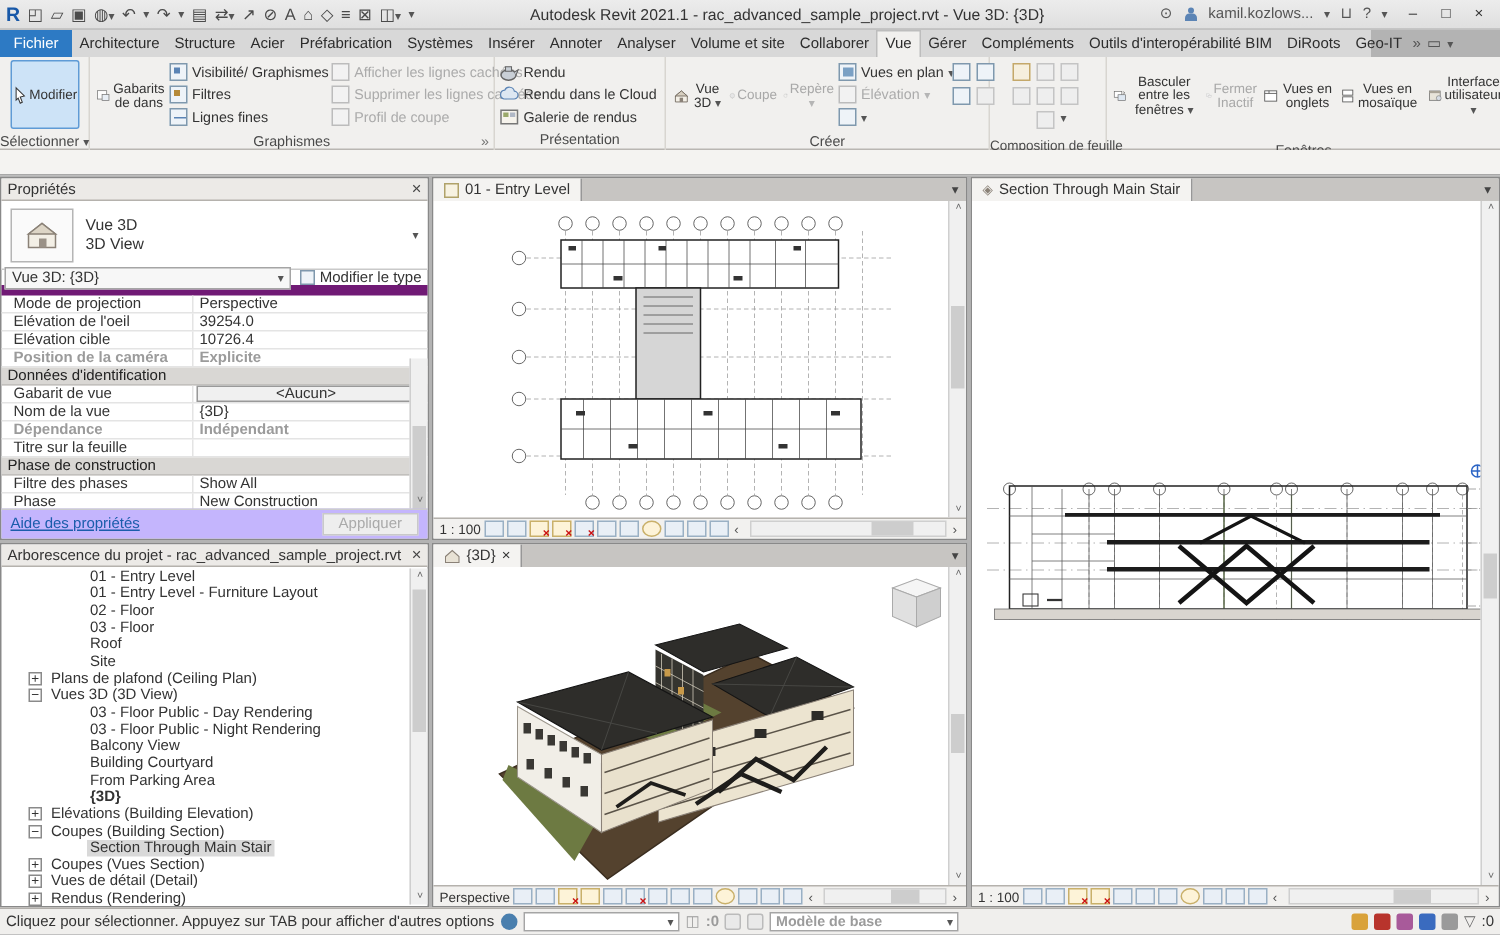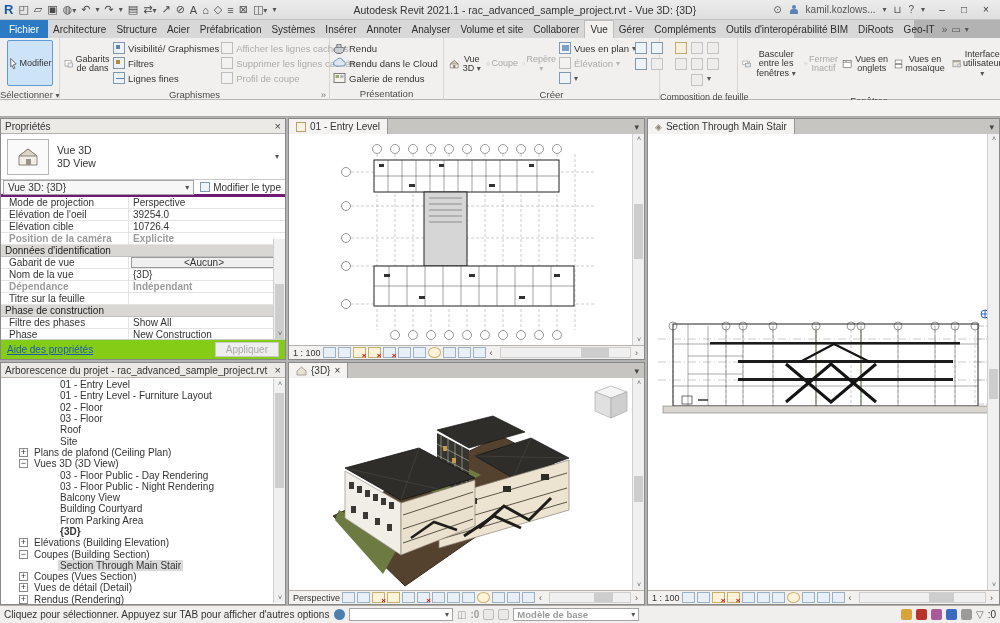--- a/index.html
+++ b/index.html
@@ -66,32 +66,32 @@
   .vscroll { position:absolute; right:0; width:12px; background:#f0f0f0; border-left:1px solid #cfcfcf; }
   .vthumb { position:absolute; left:1px; width:9px; background:#cdcdcd; }
   .varrow { position:absolute; left:0; width:12px; height:10px; font-size:7px; color:#666; text-align:center; line-height:10px; }
 
   
   #properties { left:0; top:118px; width:286px; height:242px; background:#fff; border:1px solid #898989; }
   .typesel { height:46px; display:flex; align-items:center; gap:8px; padding:4px 6px; border-bottom:1px solid #c9c9c9; background:#fff; }
   .thumb { width:42px; height:36px; border:1px solid #b5b5b5; background:#fafafa; display:flex; align-items:center; justify-content:center; }
   .typetext { font-size:10.5px; line-height:13px; }
   .typesel .dd { margin-left:auto; }
-  .selrow { height:17px; display:flex; align-items:center; font-size:10px; border-bottom:3px solid #701a75;text-align:center; }
+  .selrow { height:17px; display:flex; align-items:center; font-size:10px; border-bottom:7px solid #701a75;text-align:center; }
   .typecombo { flex:1; height:15px; margin:0 2px; border:1px solid #a5a5a5; background:#f7f7f7; display:flex; align-items:center; padding:0 4px; }
   .typecombo .dd { margin-left:auto; }
   .edittype { display:flex; align-items:center; gap:3px; padding:0 4px; white-space:nowrap; }
   .pgrid { font-size:10px; }
   .prow { height:12px; display:flex; border-bottom:1px solid #e4e4e4; align-items:center; }
   .prow .pl { width:128px; padding-left:8px; border-right:1px solid #e4e4e4; white-space:nowrap; overflow:hidden; }
   .prow .pv { flex:1; padding-left:4px; white-space:nowrap; overflow:hidden; }
   .prow .pv.muted, .prow .pl.muted { color:#9b9b9b; }
   .psec { height:12px; background:#d9d7d4; border-bottom:1px solid #c2c0bd; display:flex; align-items:center; padding-left:4px; font-size:10px; color:#222; }
   .aucun { flex:1; margin:0 8px 0 2px; border:1px solid #999; background:#f0f0f0; text-align:center; font-size:10px; height:11px; line-height:10px; }
-  .propfoot { position:absolute; left:0; bottom:0; right:0; height:20px; display:flex; align-items:center; padding:0 6px; background:#84cc16; border-top:1px solid #ccc; }
+  .propfoot { position:absolute; left:0; bottom:0; right:0; height:20px; display:flex; align-items:center; padding:0 6px; background:#c4b5fd; border-top:1px solid #ccc; }
   .link { color:#1a5dab; text-decoration:underline; font-size:10px; }
   .applybtn { margin-left:auto; color:#aaa; border:1px solid #c9c9c9; background:#eee; padding:1px 10px; font-size:10px; }
 
   
   #browser { left:0; top:362px; width:286px; height:243px; background:#fff; border:1px solid #898989; }
   .tree { font-size:10px; padding-top:1px; }
   .trow { height:11.3px; display:flex; align-items:center; white-space:nowrap; }
   .texp { width:9px; height:9px; border:1px solid #8a8a8a; background:#fff; font-size:9px; line-height:7px; text-align:center; margin-right:4px; flex:none; color:#333; }
   .texp:empty { border:none; background:transparent; }
   .trow.lv1 { padding-left:18px; }

